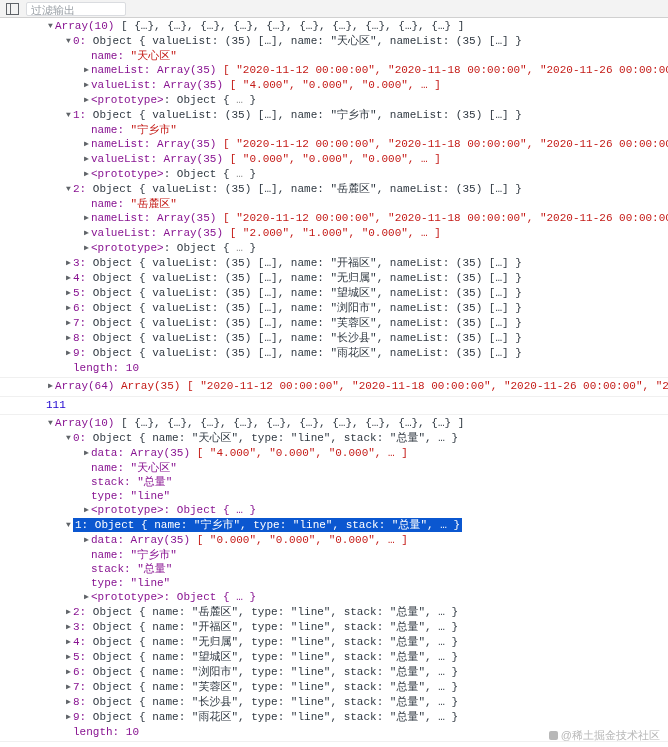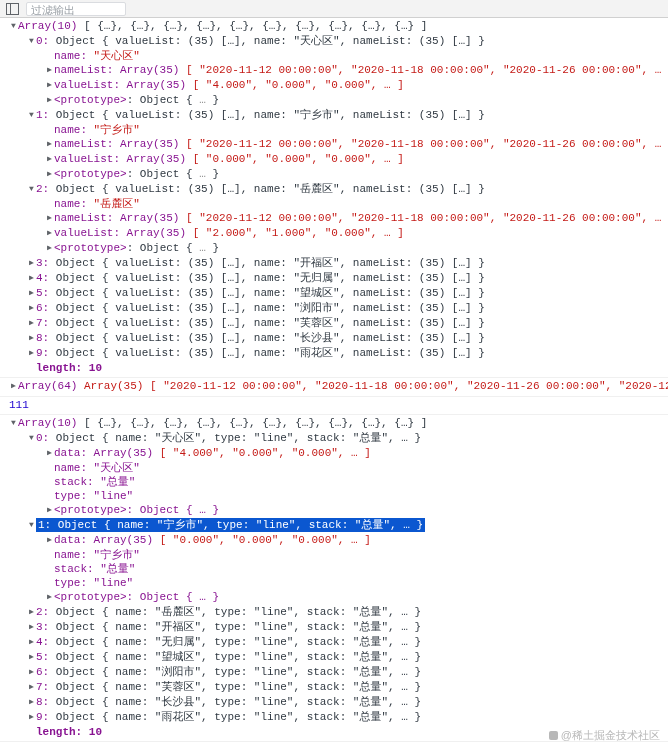--- a/index.html
+++ b/index.html
@@ -45,20 +45,21 @@
   }
 
   
   .console { position: relative; }
   .row {
     position: relative;
     min-height: 14px;
     line-height: 14px;
     white-space: nowrap;
     padding-left: 0;
+    margin-left: 37px;
   }
   .msg-row {
     border-bottom: 1px solid #f0f0f0;
     padding: 1px 0 2px 0;
   }
   .ind { display: inline-block; }
 
   
   .tri {
     display: inline-block;
@@ -69,21 +70,21 @@
     font-size: 8px;
     position: relative;
     top: -1px;
   }
   .tri.closed::before { content: "\25B6"; }
   .tri.open::before { content: "\25BC"; }          
   .prop { color: #881391; }            
   .str  { color: #c41a16; }
   .punc { color: #303942; }
   .proto { color: #881391; }
-  .len   { color: #881391; font-weight: bold; }
+  .len   { color: #881391; }
   .elip  { color: #8c8c8c; }
 
   .sel {
     background: #0b57d0;
     color: #fff;
     display: inline-block;
     padding: 0 2px;
   }
   .sel .prop, .sel .str, .sel .num, .sel .punc,
   .sel .objword, .sel .grey, .sel .elip, .sel .k-name { color: #fff; }

